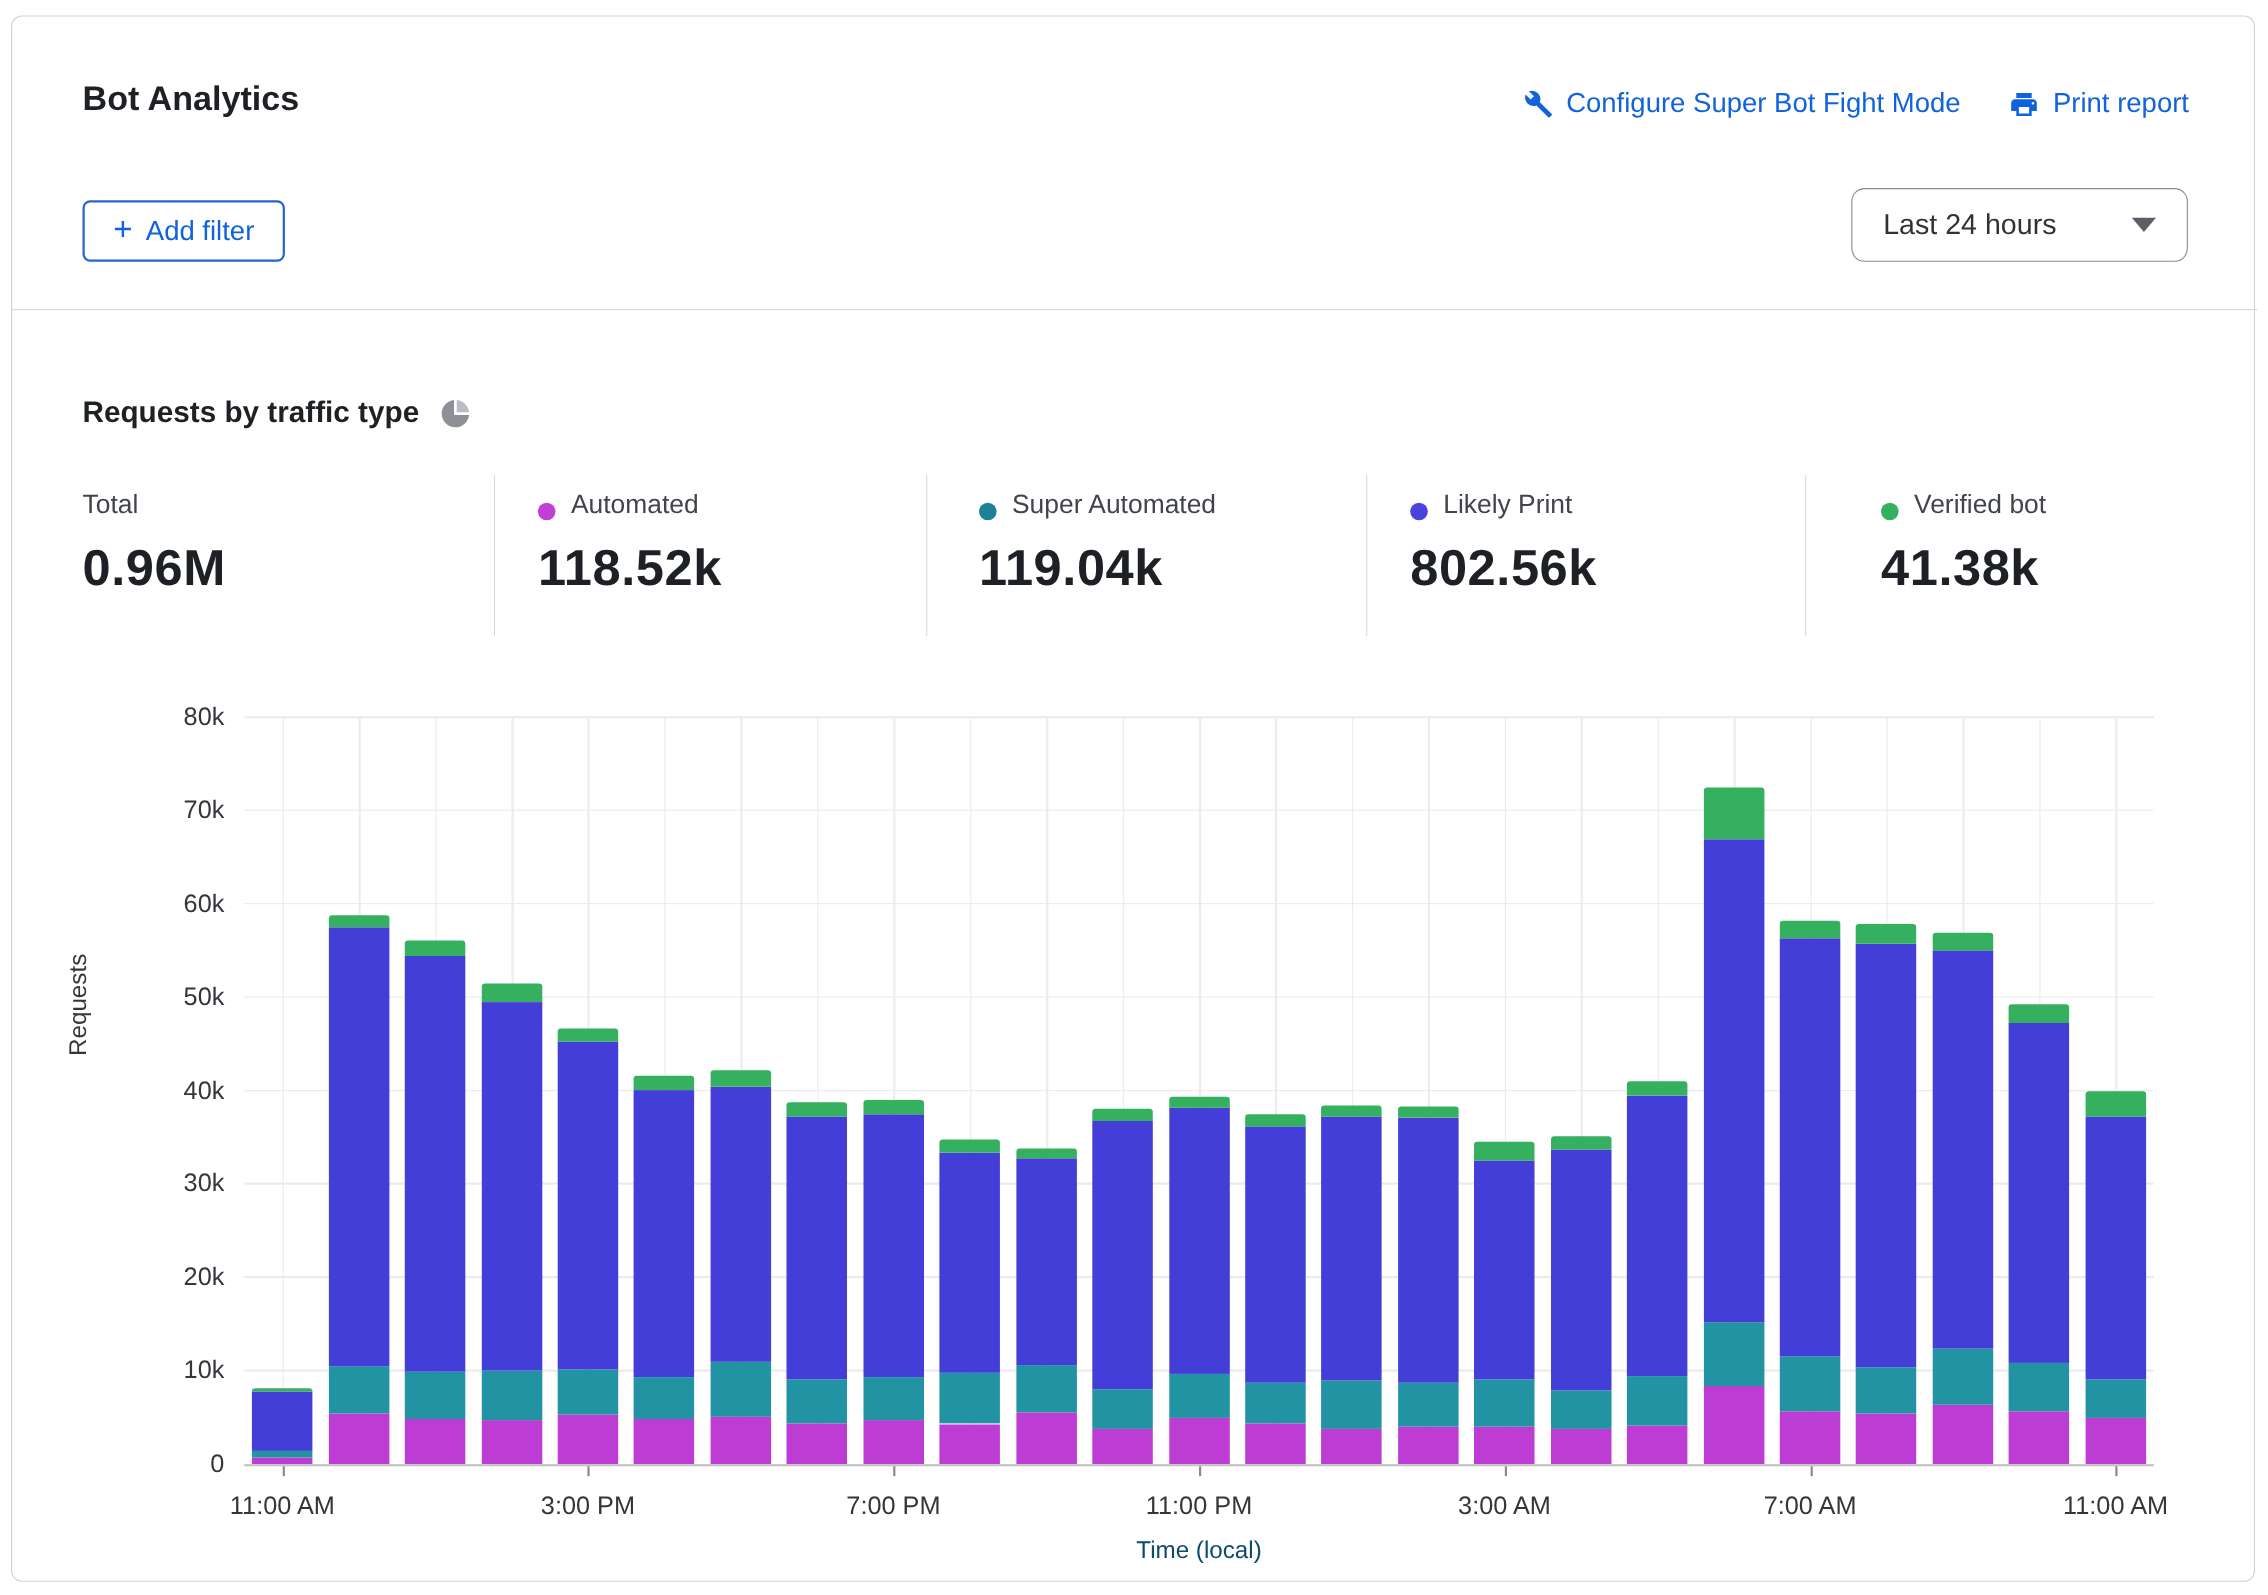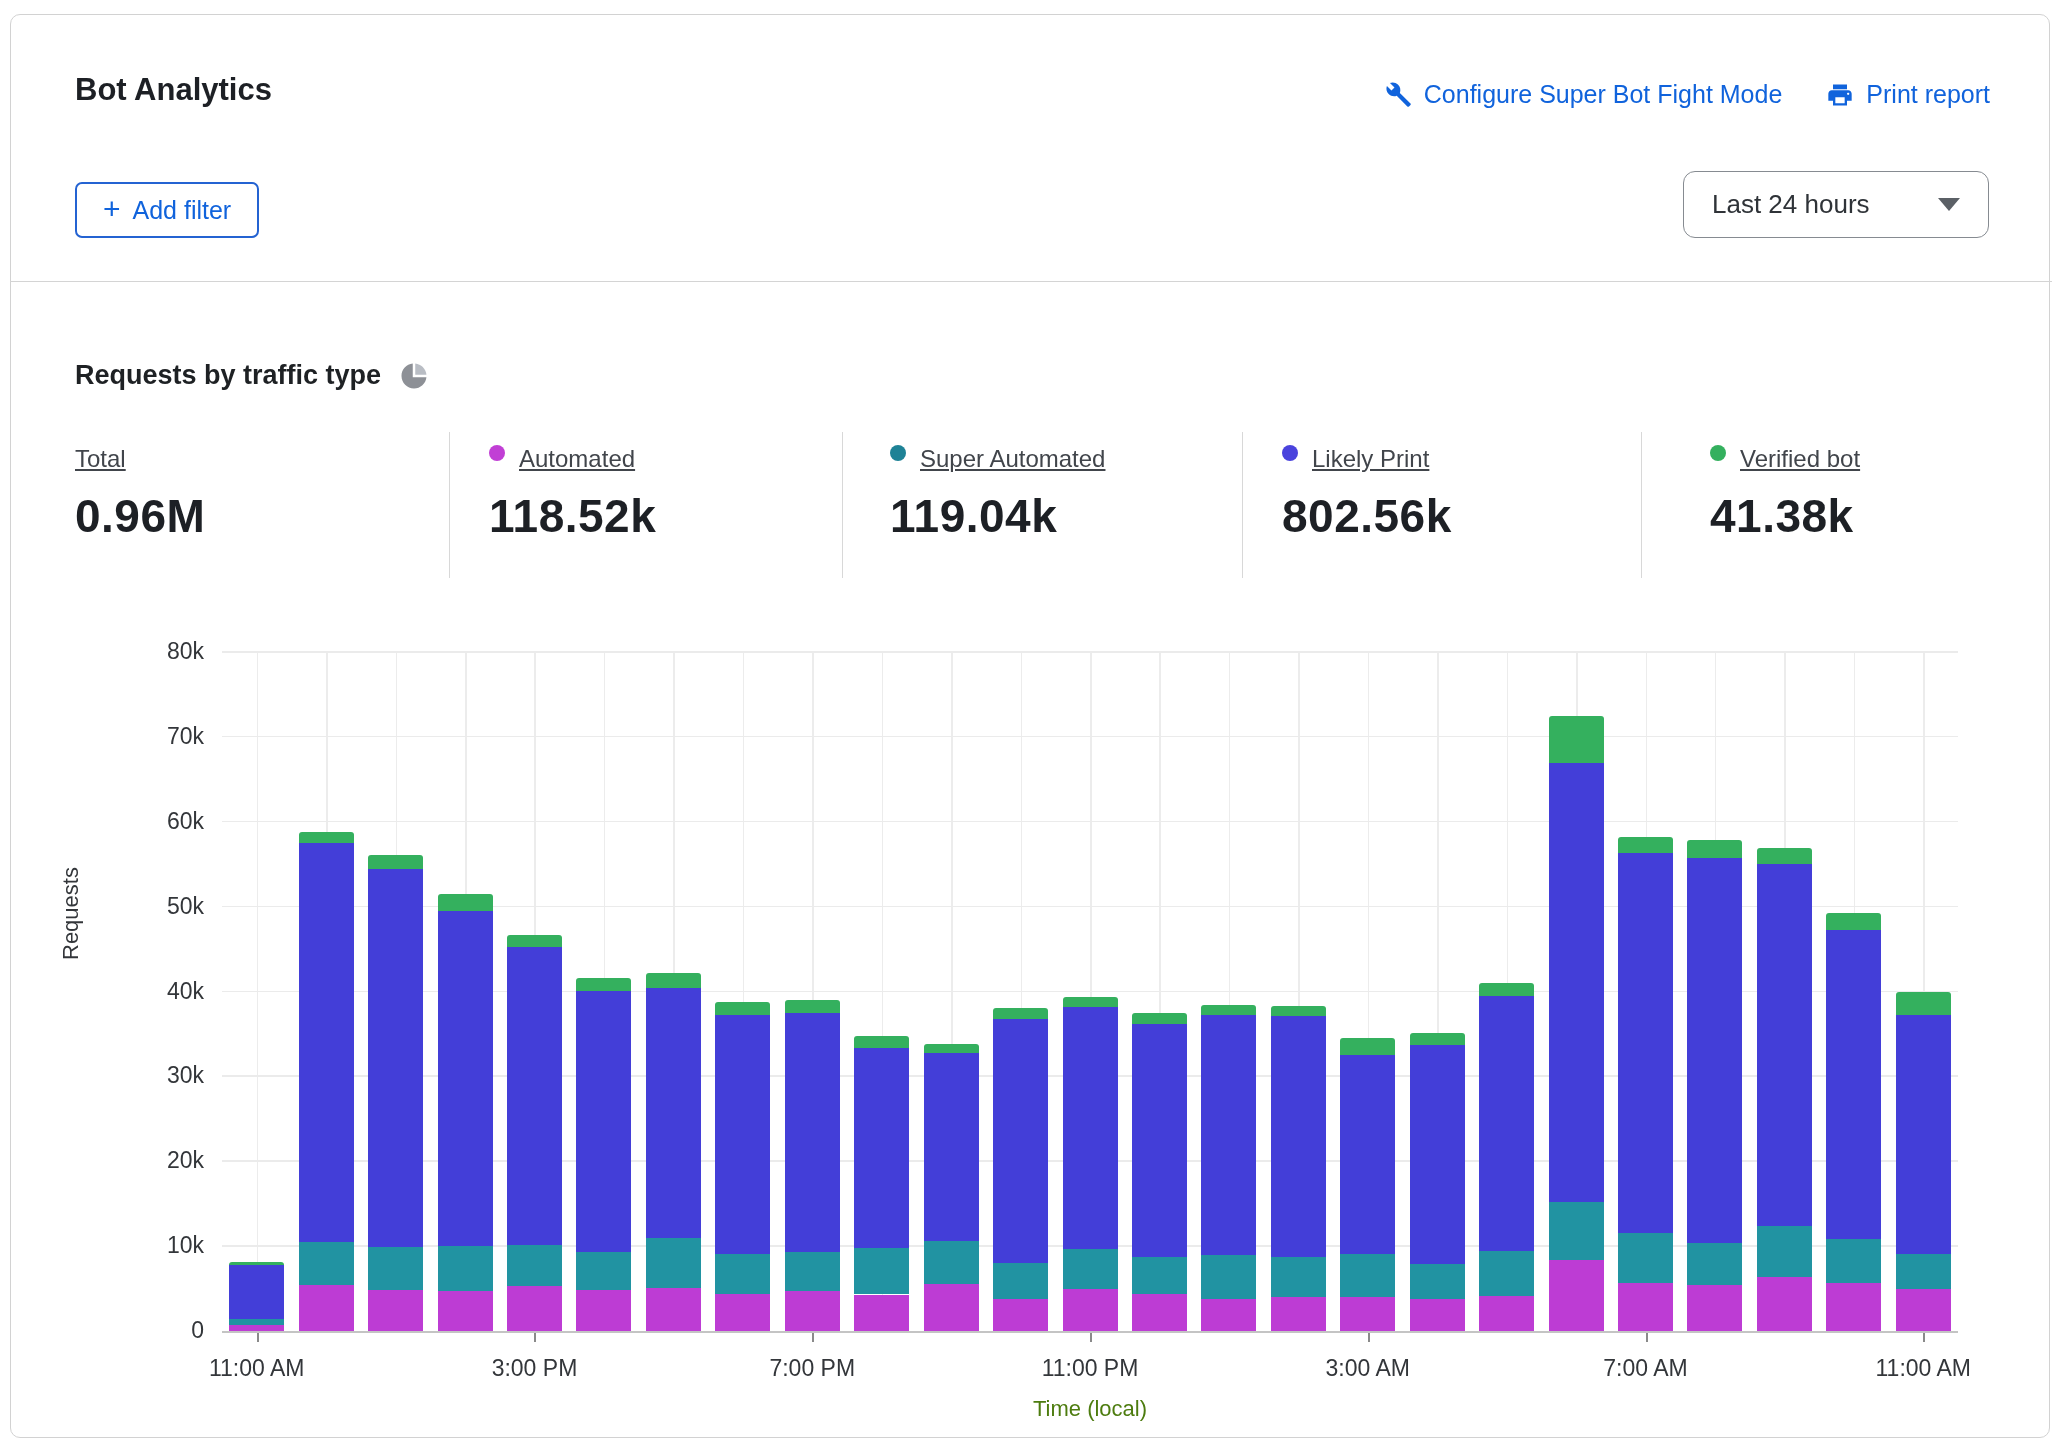--- a/index.html
+++ b/index.html
@@ -19,38 +19,38 @@
         border:1.8px solid #868b91;border-radius:12px;background:#fff;box-sizing:border-box;
         display:flex;align-items:center;justify-content:space-between;
         padding:0 28px;font-size:26px;color:#2f3338;cursor:pointer;}
   .caret{width:0;height:0;border-left:11px solid transparent;border-right:11px solid transparent;
         border-top:13px solid #5b6066;}
   .divider{position:absolute;left:10px;top:281px;width:2042px;height:0;border-top:1.5px solid #d4d4d4;}
   .section-title{position:absolute;left:75px;top:360px;font-size:27px;font-weight:700;color:#1e2124;
         display:flex;align-items:center;gap:18px;}
   .section-title svg{width:30px;height:30px;}
   .stat{position:absolute;top:445px;}
-  .stat .lab{display:flex;align-items:flex-start;gap:14px;font-size:24px;color:#41454b;text-decoration:underline;}
+  .stat .lab{display:flex;align-items:flex-end;gap:14px;font-size:24px;color:#41454b;}
   .stat .dot{width:16px;height:16px;border-radius:50%;flex:0 0 auto;}
   .stat .val{margin-top:16px;font-size:46px;font-weight:700;color:#1d2025;letter-spacing:.5px;}
   .stat-divider{position:absolute;top:432px;height:146px;width:0;border-left:1.5px solid #d8d8d8;}
   
   #chart-layer{position:absolute;left:0;top:0;width:2062px;height:1450px;}
   .vgrid{position:absolute;width:1.5px;background:#ececec;}
   .hgrid{position:absolute;height:1.5px;background:#ebebeb;}
   .axisline{position:absolute;height:2px;background:#c4c4c4;}
   .xtick{position:absolute;width:2px;height:9px;background:#8a8a8a;}
   .ylab{position:absolute;text-align:right;font-size:23px;color:#33363a;}
   .xlab{position:absolute;text-align:center;font-size:23px;color:#33363a;}
   .seg{position:absolute;}
   .seg-top{border-radius:3px 3px 0 0;}
   .y-title{position:absolute;left:58px;top:960px;font-size:22px;color:#33363a;
         transform:rotate(-90deg);transform-origin:left top;}
   .x-title{position:absolute;left:990px;top:1396px;width:200px;text-align:center;
-        font-size:22px;color:#4d7c0f;}
+        font-size:22px;color:#0c4a6e;}
 </style>
 </head>
 <body>
 
 <div class="card"></div>
 
 <div class="page-title">Bot Analytics</div>
 
 <div class="hdr-links">
   <div class="hdr-link">

